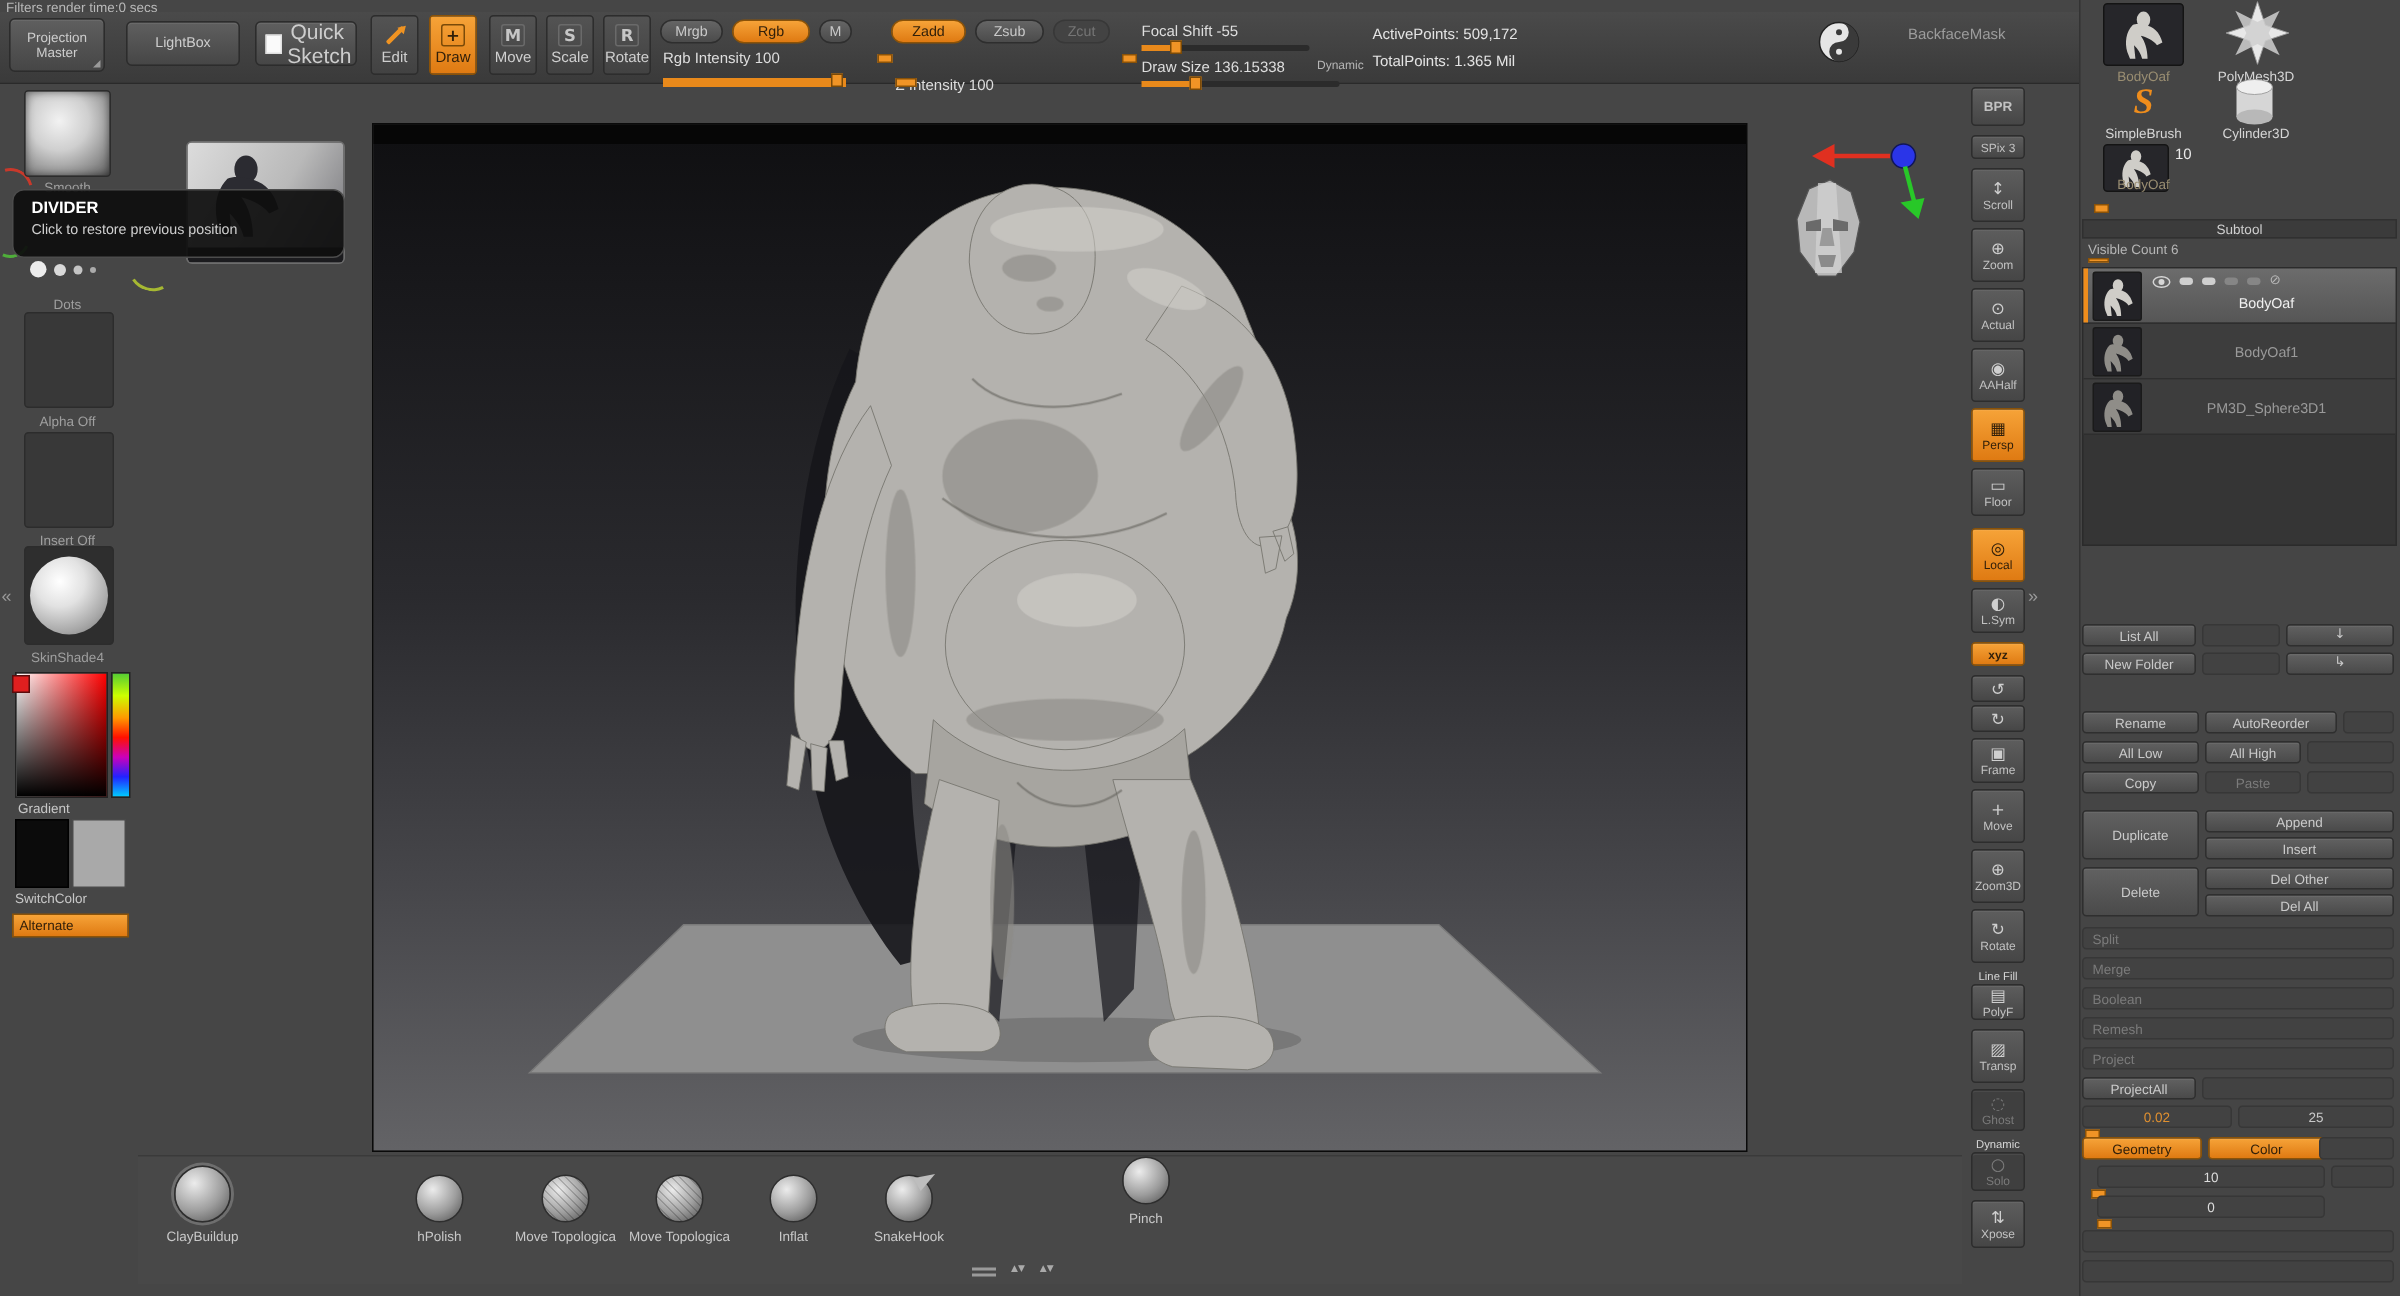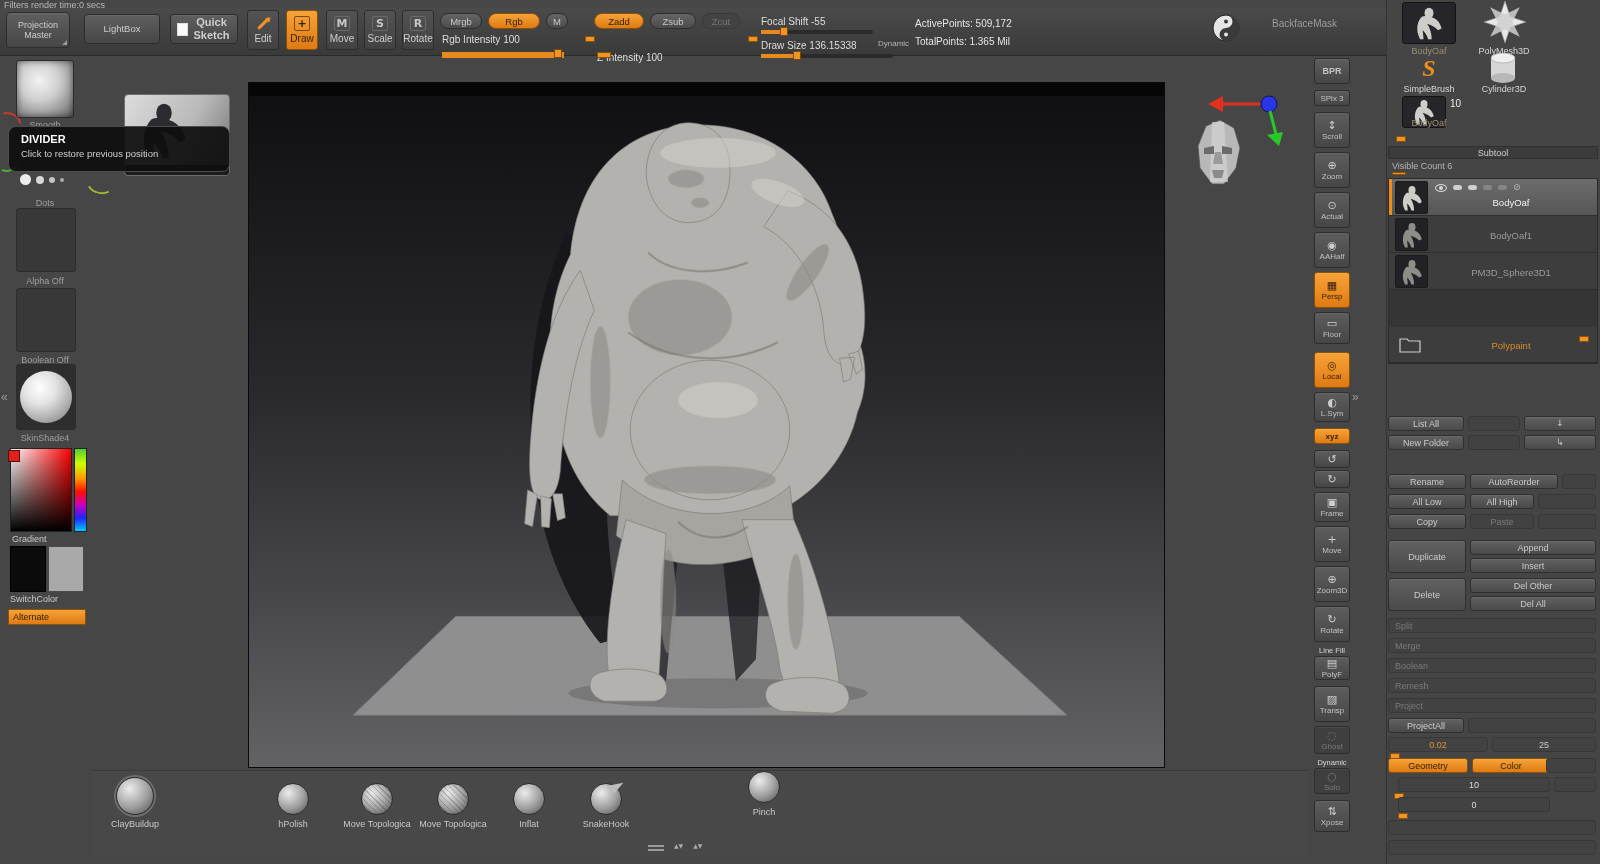--- a/index.html
+++ b/index.html
@@ -87,21 +87,21 @@
 <div class="topbar">
   <div class="bigbtn" style="left:6px;top:4px;width:64px;height:36px;padding:2px">
     <span style="font-size:9px">Projection Master</span>
     <span style="position:absolute;right:2px;bottom:2px;width:0;height:0;border-left:5px solid transparent;border-bottom:5px solid #9a9a9a"></span>
   </div>
   <div class="bigbtn" style="left:84px;top:6px;width:76px;height:30px">
     <span>LightBox</span>
   </div>
   <div class="bigbtn" style="left:170px;top:6px;width:68px;height:30px;gap:4px">
     <span style="width:11px;height:13px;border:1px solid #e0e0e0;background:#fafafa"></span>
-    <span style="font-size:11px;font-weight:bold;width:40px">Quick Sketch</span>
+    <span style="font-size:14px;font-weight:normal;width:40px">Quick Sketch</span>
   </div>
 
   <div class="mode" style="left:247px;top:2px">
     <span class="pencil"></span>
     <span class="mlabel">Edit</span>
   </div>
   <div class="mode orangebg" style="left:286px;top:2px">
     <span class="glyph ic">+</span>
     <span class="mlabel">Draw</span>
   </div>
@@ -184,21 +184,21 @@
     <span style="position:absolute;left:16px;top:6px;width:8px;height:8px;border-radius:50%;background:#d9d9d9"></span>
     <span style="position:absolute;left:29px;top:7px;width:6px;height:6px;border-radius:50%;background:#c4c4c4"></span>
     <span style="position:absolute;left:40px;top:8px;width:4px;height:4px;border-radius:50%;background:#ababab"></span>
   </div>
   <div class="llabel" style="top:198px">Dots</div>
 
   <div class="thumbbox" style="left:16px;top:208px;width:60px;height:64px"></div>
   <div class="llabel" style="top:276px">Alpha Off</div>
 
   <div class="thumbbox" style="left:16px;top:288px;width:60px;height:64px"></div>
-  <div class="llabel" style="top:355px">Boolean Off</div>
+  <div class="llabel" style="top:355px">Insert Off</div>
 
   <div class="thumbbox" style="left:16px;top:364px;width:60px;height:66px;background:#2e2e2e;display:flex;align-items:center;justify-content:center">
     <div style="width:52px;height:52px;border-radius:50%;background:radial-gradient(circle at 38% 32%,#ffffff,#e2e2e2 35%,#a8a8a8 70%,#6f6f6f)"></div>
   </div>
   <div class="llabel" style="top:433px">SkinShade4</div>
 
   <div style="position:absolute;left:10px;top:448px;width:62px;height:84px;border:1px solid #222;background-image:linear-gradient(to bottom,rgba(0,0,0,0),#000),linear-gradient(to right,#ffffff,#ff0000)"></div>
   <div style="position:absolute;left:74px;top:448px;width:13px;height:84px;border:1px solid #222;background:linear-gradient(to bottom,#55cc33 0%,#ccff00 18%,#ff9900 36%,#ff1100 52%,#cc00bb 68%,#2222ff 84%,#00ccff 100%)"></div>
   <div style="position:absolute;left:8px;top:450px;width:12px;height:12px;background:#e01f1f;border:1px solid #5a0d0d"></div>
   <div style="position:absolute;left:12px;top:534px;font-size:9px;color:#c8c8c8">Gradient</div>
@@ -442,27 +442,20 @@
       <div class="st-name">BodyOaf1</div>
     </div>
     <div class="strow" style="top:74px">
       <div class="st-thumb">
           <svg class="oafsvg" viewBox="0 0 40 40" width="28" height="28" style="color:#8f8d88">
             <use href="#mini-oaf"></use>
           </svg>
         </div>
       <div class="st-name">PM3D_Sphere3D1</div>
     </div>
-    <div class="strow" style="top:148px;height:36px">
-      <svg style="position:absolute;left:10px;top:8px" width="22" height="18" viewBox="0 0 22 18">
-        <path d="M1,4 h7 l2,2 h11 v11 h-20 z" fill="none" stroke="#cfcfcf" stroke-width="1.2"></path>
-      </svg>
-      <div class="st-name" style="color:#d98c2a;top:13px">Polypaint</div>
-      <div class="mini-handle" style="right:8px;top:9px"></div>
-    </div>
   </div>
 
   <div class="panel-btn" style="left:1388px;top:416px;width:76px">
       <span>List All</span>
     </div>
   <div class="panel-btn dis" style="left:1468px;top:416px;width:52px"></div>
   <div class="panel-btn" style="left:1524px;top:416px;width:72px">
       <span class="ic">↓</span>
     </div>
 

